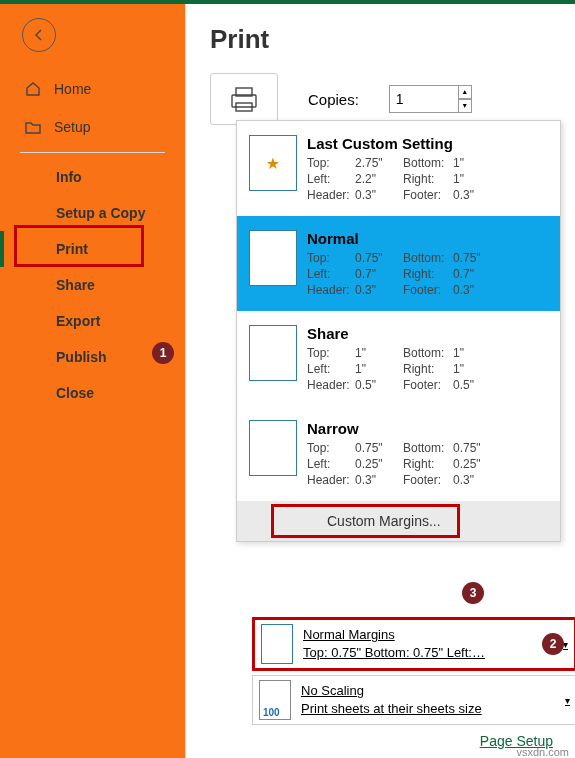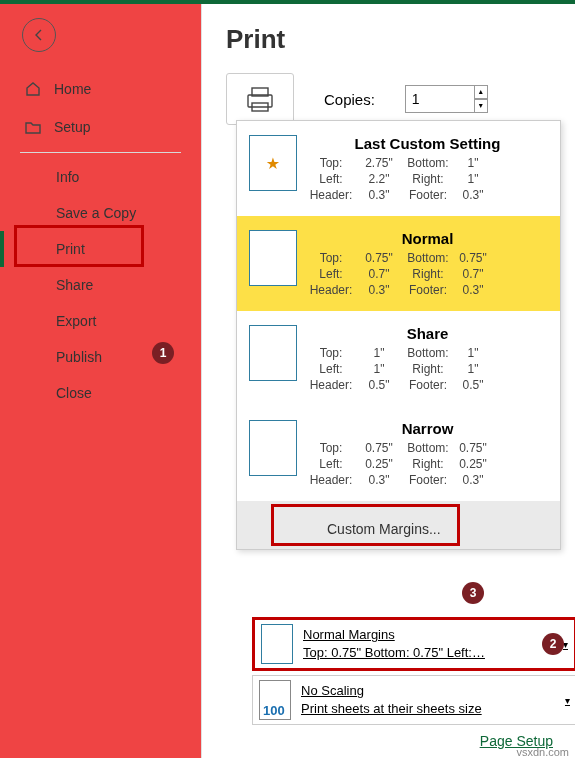--- a/index.html
+++ b/index.html
@@ -1,43 +1,43 @@
 <!DOCTYPE html>
 <html><head>
 <meta charset="utf-8">
 <style>
 * { box-sizing: border-box; margin: 0; padding: 0; }
 body { font-family: 'Segoe UI', sans-serif; font-size: 14px; background: #fff; width: 575px; height: 758px; position: relative; }
 .topbar { height: 4px; background: #0e6838; }
 .frame { display: flex; height: 754px; }
-.sidebar { width: 202px; background: #ef4444; border-right: 1px solid #e0e0e0; padding-top: 14px; }
+.sidebar { width: 186px; background: #f97316; border-right: 1px solid #e0e0e0; padding-top: 14px; }
 .back-btn { width: 34px; height: 34px; border: 1px solid #555; border-radius: 50%; margin-left: 22px; display: flex; align-items: center; justify-content: center; cursor: pointer; }
 .sidebar-list { margin-top: 18px; }
 .sidebar-item { display: flex; align-items: center; gap: 12px; padding: 10px 24px; cursor: pointer; color: #333; }
-.sidebar-item.text-only { padding-left: 56px; }
+.sidebar-item.text-only { padding-left: 56px; font-weight: bold; }
 .sidebar-sep { height: 1px; background: #d8d8d8; margin: 6px 20px; }
 .print-highlight { position: relative; }
 .print-highlight::before { content: ""; position: absolute; left: 14px; top: -6px; width: 124px; height: 36px; border: 3px solid #c00000; pointer-events: none; }
 .green-bar { position: absolute; left: 0; top: 0; bottom: 0; width: 4px; background: #0e6838; }
 .main { flex: 1; padding: 20px 16px 0 24px; position: relative; }
 .title { font-size: 26px; font-weight: 600; color: #333; margin-bottom: 18px; }
 .print-row { display: flex; align-items: center; gap: 30px; margin-bottom: 4px; }
 .print-icon-box { width: 68px; height: 52px; border: 1px solid #ccc; border-radius: 3px; display: flex; align-items: center; justify-content: center; background: #fff; }
 .copies-label { font-size: 15px; }
 .copies-input { width: 70px; height: 28px; border: 1px solid #999; padding: 2px 6px; font-size: 14px; }
 .spin { display: flex; flex-direction: column; margin-left: -1px; }
 .spin div { width: 14px; height: 14px; border: 1px solid #999; font-size: 8px; text-align: center; line-height: 12px; cursor: pointer; }
 .dropdown { position: absolute; left: 236px; top: 120px; width: 325px; background: #fff; border: 1px solid #ccc; box-shadow: 2px 2px 6px rgba(0,0,0,0.15); }
 .dd-item { display: flex; gap: 10px; padding: 14px 12px; cursor: pointer; }
-.dd-item.selected { background: #fde047; }
+.dd-item.selected { background: #0ea5e9; }
 .dd-icon { width: 48px; height: 56px; border: 1.5px solid #2f7da0; background: #fff; position: relative; flex-shrink: 0; display:flex; align-items:center; justify-content:center; }
-.dd-content { flex: 1; text-align: center; }
+.dd-content { flex: 1; }
 .dd-title { font-weight: 600; font-size: 15px; margin-bottom: 4px; }
 .dd-grid { display: grid; grid-template-columns: 48px 48px 50px 40px; row-gap: 2px; font-size: 12px; color: #444; }
-.dd-footer { padding: 20px 0 12px 90px; position: relative; background: #eaeaea; }
+.dd-footer { padding: 12px 0 12px 90px; position: relative; background: #eaeaea; }
 .dd-footer-box { border: 3px solid #c00000; position: absolute; left: 34px; right: 100px; top: 3px; bottom: 3px; pointer-events: none; }
 .dd-footer-link { color: #333; cursor: pointer; }
 .below-block { position: absolute; top: 617px; left: 252px; width: 325px; text-decoration: underline; }
 .sel-row { display: flex; align-items: center; gap: 10px; border: 1px solid #ccc; padding: 4px 6px; background: #fff; cursor: pointer; position: relative; }
 .sel-row .mini-icon { width: 32px; height: 40px; border: 1.5px solid #2f7da0; flex-shrink:0; }
 .sel-row .txt { flex:1; font-size:13px; line-height:1.35; }
 .sel-row .chev { font-size:10px; }
 .sel-highlight { border: 3px solid #c00000 !important; }
 .page-setup { text-align: right; margin-top: 8px; color: #0e6838; text-decoration: underline; font-size: 14px; cursor: pointer; padding-right: 24px; }
 .badge { width: 22px; height: 22px; background: #7a1f24; color: #fff; border-radius: 50%; display: inline-flex; align-items: center; justify-content: center; font-size: 12px; font-weight: bold; position: absolute; }
@@ -69,21 +69,21 @@
         <svg width="18" height="18" class="ico">
             <path d="M2 5 H7 L9 7 H16 V15 H2 Z"></path>
           </svg>
         <span>Setup</span>
       </div>
       <div class="sidebar-sep"></div>
       <div class="sidebar-item text-only">
           <span>Info</span>
         </div>
       <div class="sidebar-item text-only">
-          <span>Save a Copy</span>
+          <span>Setup a Copy</span>
         </div>
       <div class="sidebar-item text-only print-highlight">
         <span class="green-bar"></span>
         <span>Print</span>
       </div>
       <div class="sidebar-item text-only">
           <span>Share</span>
         </div>
       <div class="sidebar-item text-only">
           <span>Export</span>
@@ -212,21 +212,21 @@
   <div class="sel-row sel-highlight">
     <div class="mini-icon"></div>
     <div class="txt">
       <div>Normal Margins</div>
       <div>Top: 0.75" Bottom: 0.75" Left:…</div>
     </div>
     <span class="chev">▾</span>
   </div>
   <div class="sel-row" style="margin-top:4px;">
     <div style="width:32px;height:40px;border:1px solid #888;position:relative;flex-shrink:0;">
-      <span style="position:absolute;bottom:1px;left:3px;font-size:13px;color:#1a6fb0;font-weight:bold;margin-top:24px;">100</span>
+      <span style="position:absolute;bottom:1px;left:3px;font-size:10px;color:#1a6fb0;font-weight:bold;margin-top:24px;">100</span>
     </div>
     <div class="txt">
       <div>No Scaling</div>
       <div>Print sheets at their sheets size</div>
     </div>
     <span class="chev">▾</span>
   </div>
   <div class="page-setup">Page Setup</div>
 </div>
 

